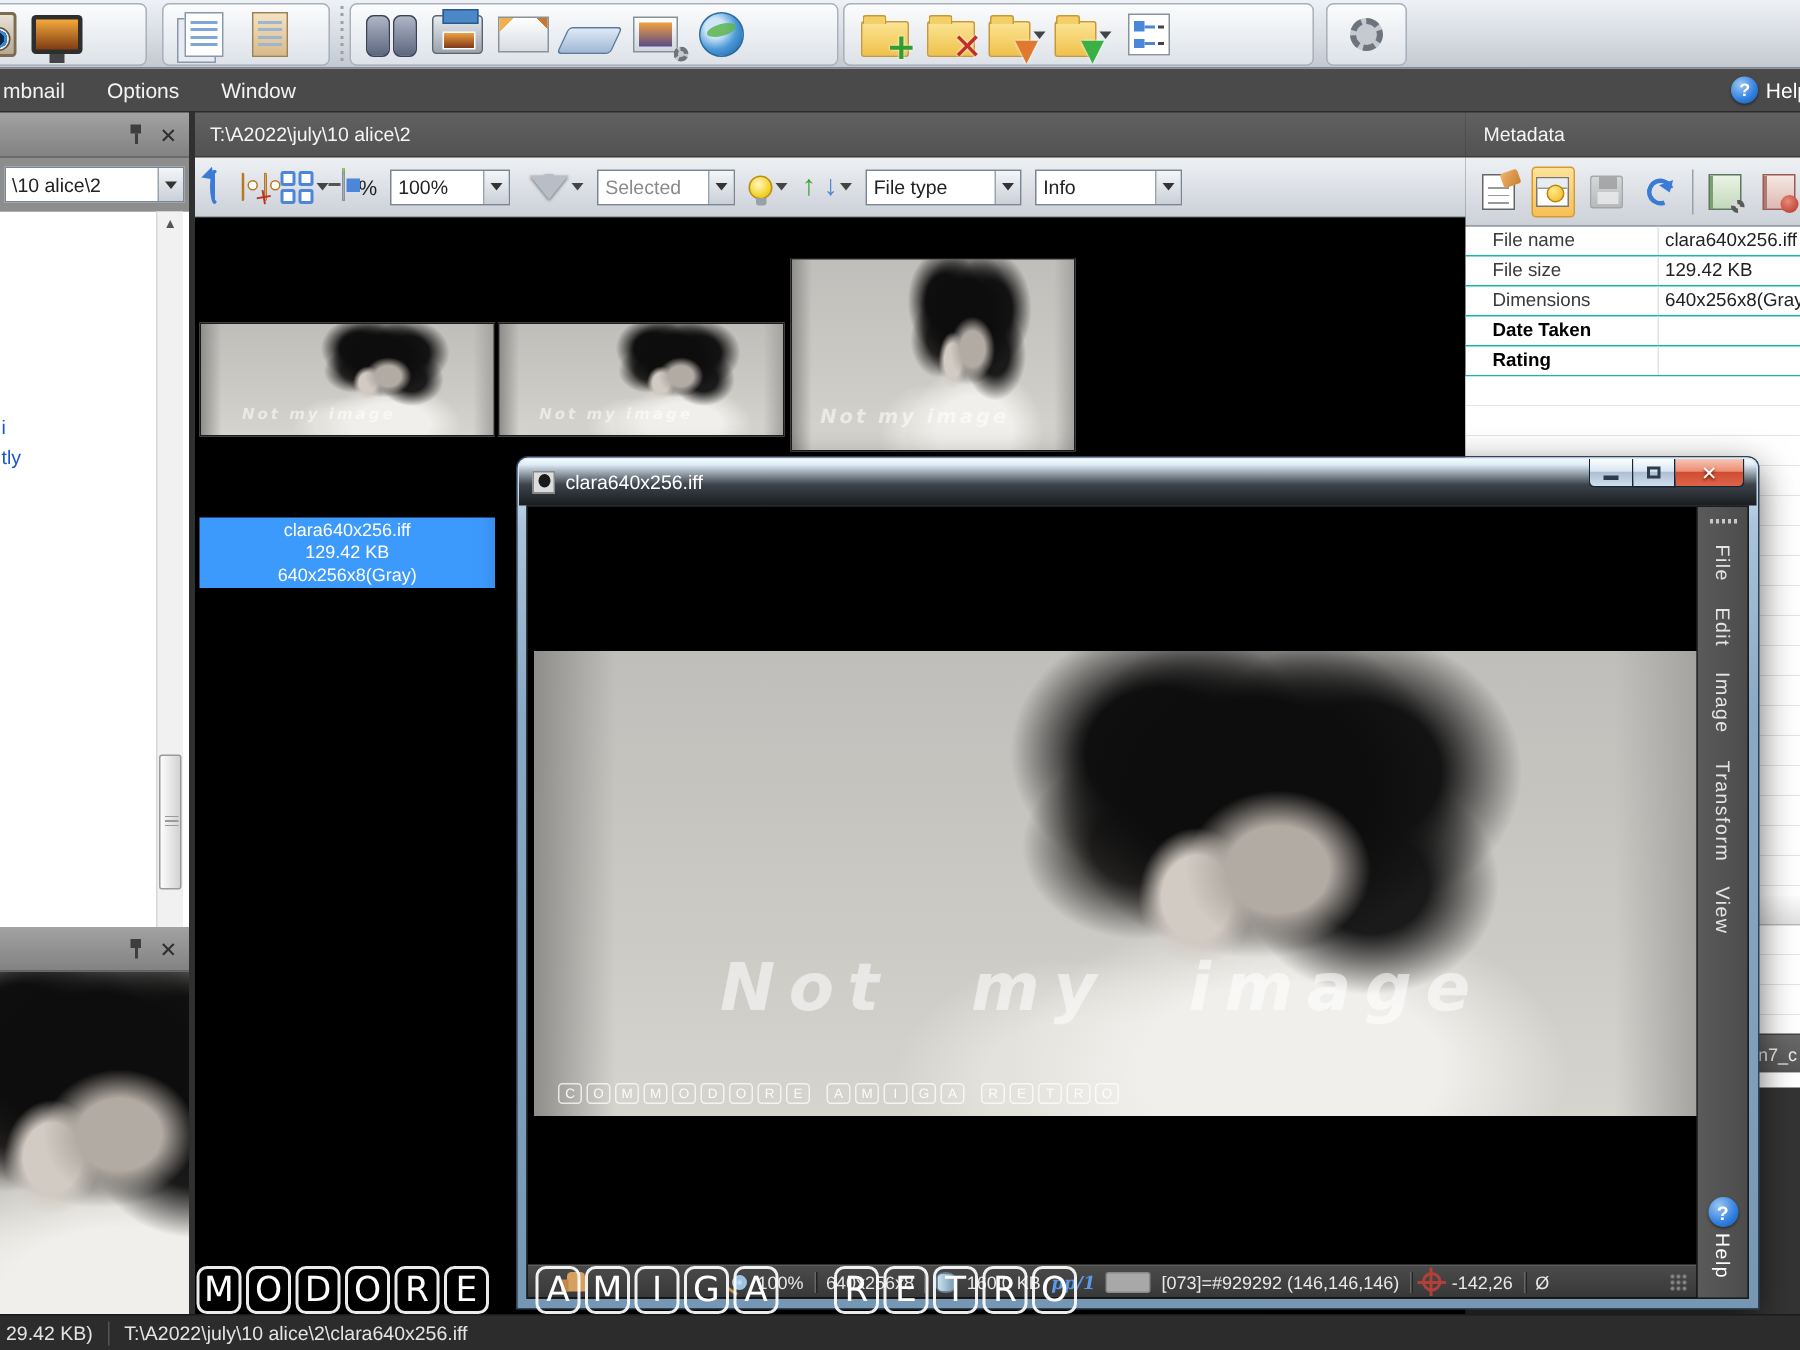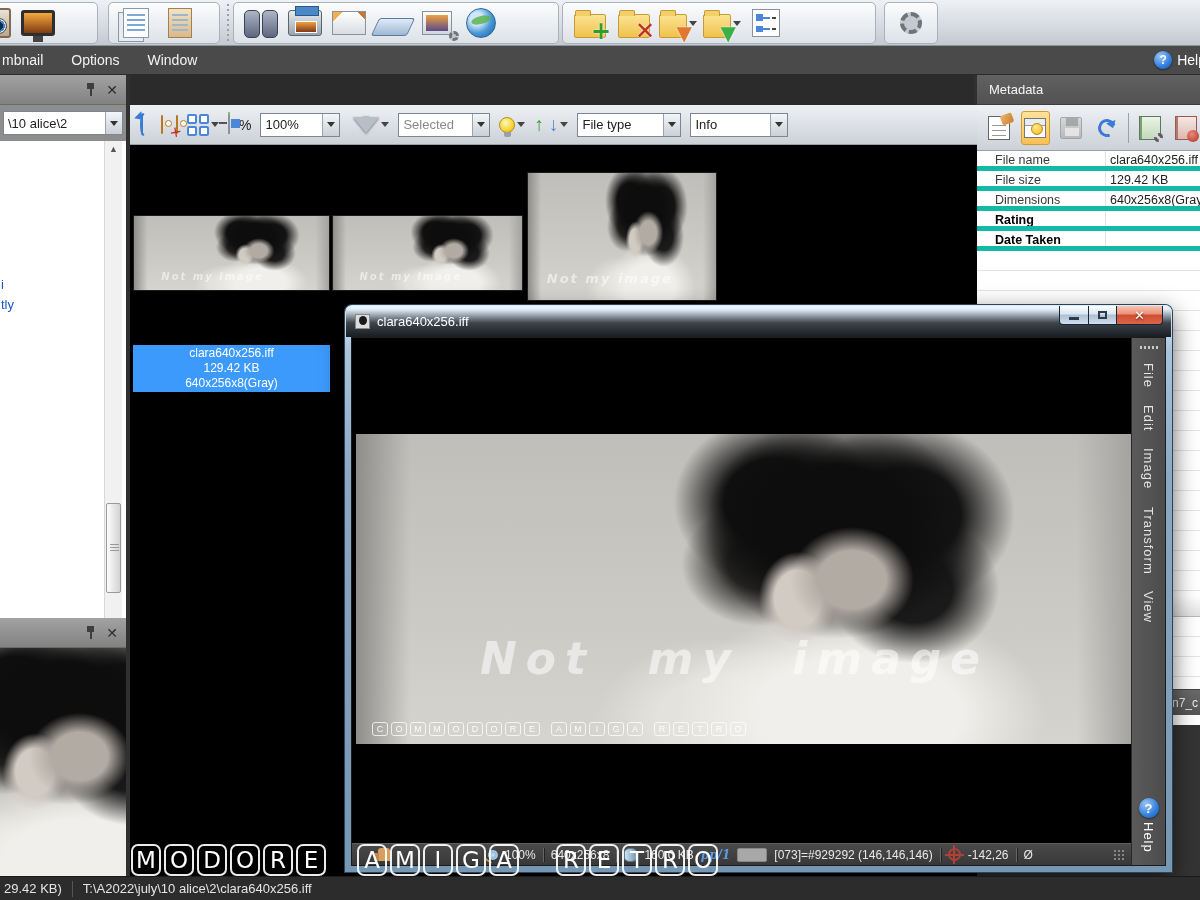--- a/index.html
+++ b/index.html
@@ -160,21 +160,21 @@
   .i-floppy::after { content:""; position:absolute; left:4px; bottom:2px; width:14px; height:8px; background:#e8e8e8; }
   .i-notebook { width:22px; height:24px; border:1px solid #5a7a5a; background:linear-gradient(180deg,#eaf4e6,#c2d8ba); position:relative;
     box-shadow:inset 2px 0 0 #7aa070; }
   .i-notebook .gear { position:absolute; right:-3px; bottom:-3px; width:9px; height:9px; border-width:3px; border-color:#5a5a5a; background:#d8d8d8; border-style:dashed; border-radius:50%; }
   .i-notebook.nb-red { border-color:#9a5a52; background:linear-gradient(180deg,#f6e8e4,#dcb8b0); box-shadow:inset 2px 0 0 #b07a70; }
   .i-notebook.nb-red::after { content:""; position:absolute; right:-3px; bottom:-3px; width:12px; height:12px; border-radius:50%; background:radial-gradient(circle at 40% 35%,#e88a7a,#b03020); }
   .meta-table { position:absolute; left:977px; top:151px; width:223px; height:721px; background:#fff; font-size:12.5px; color:#333; }
   .meta-section { height:21px; background:linear-gradient(180deg,#fdfdfd,#e4e4e4); border-bottom:1px solid #c8c8c8;
     display:flex; align-items:center; font-weight:bold; color:#111; padding-left:8px; gap:6px; }
   .tri { width:0; height:0; border-top:4px solid transparent; border-right:6px solid #555; transform:rotate(45deg); }
-  .meta-row { height:20px; display:flex; border-bottom:5px solid #14b8a6; }
+  .meta-row { height:20px; display:flex; border-bottom:1px solid #14b8a6; }
   .meta-row .lbl { width:128px; padding-left:18px; overflow:hidden; white-space:nowrap; line-height:19px; color:#3a3a3a; }
   .meta-row .val { flex:1; padding-left:4px; overflow:hidden; white-space:nowrap; line-height:19px; border-left:1px solid #e4e4e4; color:#222; }
   .meta-row.bold .lbl { font-weight:bold; color:#000; }
   .meta-empty { height:346px; background:repeating-linear-gradient(180deg,#fff 0 19px,#e4e4e4 19px 20px); }
   .meta-sect2 { height:20px; background:linear-gradient(180deg,#fdfdfd,#e0e0e0); border-bottom:1px solid #b8b8b8; }
   .meta-darkbar { height:26px; background:linear-gradient(180deg,#6a6a6a,#555); color:#eee; font-size:12px;
     display:flex; align-items:center; padding-left:195px; border-top:1px solid #444; }
   .meta-bottom { height:212px; background:#343434; border-top:10px solid #fff; }
   
   .viewer { position:absolute; left:345px; top:305px; width:827px; height:567px; z-index:10;
@@ -349,20 +349,23 @@
     <span class="pin-icon"></span>
     <span class="x-icon">✕</span>
   </div>
   <div class="preview-wrap">
     <div class="clara"></div>
   </div>
 
   <div class="splitter-v" style="left:126px"></div>
   <div class="splitter-v" style="left:977px;width:3px;left:974px"></div>
 
+  <div class="pathbar">
+    <span>T:\A2022\july\10 alice\2</span>
+  </div>
   <div class="btoolbar">
     <div><span class="i-refresh"></span></div>
     <div style="margin-left:6px"><span class="i-tag"></span></div>
     <div style="margin-left:4px"><span class="i-tag tagx"></span></div>
     <div style="display:flex;align-items:center">
         <span class="i-grid">
           <i></i>
           <i></i>
           <i></i>
           <i></i>
@@ -465,26 +468,26 @@
           <span class="val">129.42 KB</span>
         </div>
 
         <div class="meta-row">
           <span class="lbl">Dimensions</span>
           <span class="val">640x256x8(Gray)</span>
         </div>
 
 
         <div class="meta-row bold">
+          <span class="lbl">Date Taken</span>
+          <span class="val"></span>
+        </div>
+
+        <div class="meta-row bold">
           <span class="lbl">Rating</span>
-          <span class="val"></span>
-        </div>
-
-        <div class="meta-row bold">
-          <span class="lbl">Date Taken</span>
           <span class="val"></span>
         </div>
       </div>
     <div class="meta-empty"></div>
     <div class="meta-sect2"></div>
     <div class="meta-empty" style="height:72px"></div>
     <div class="meta-darkbar">
       <span>n7_c</span>
     </div>
     <div class="meta-bottom"></div>

